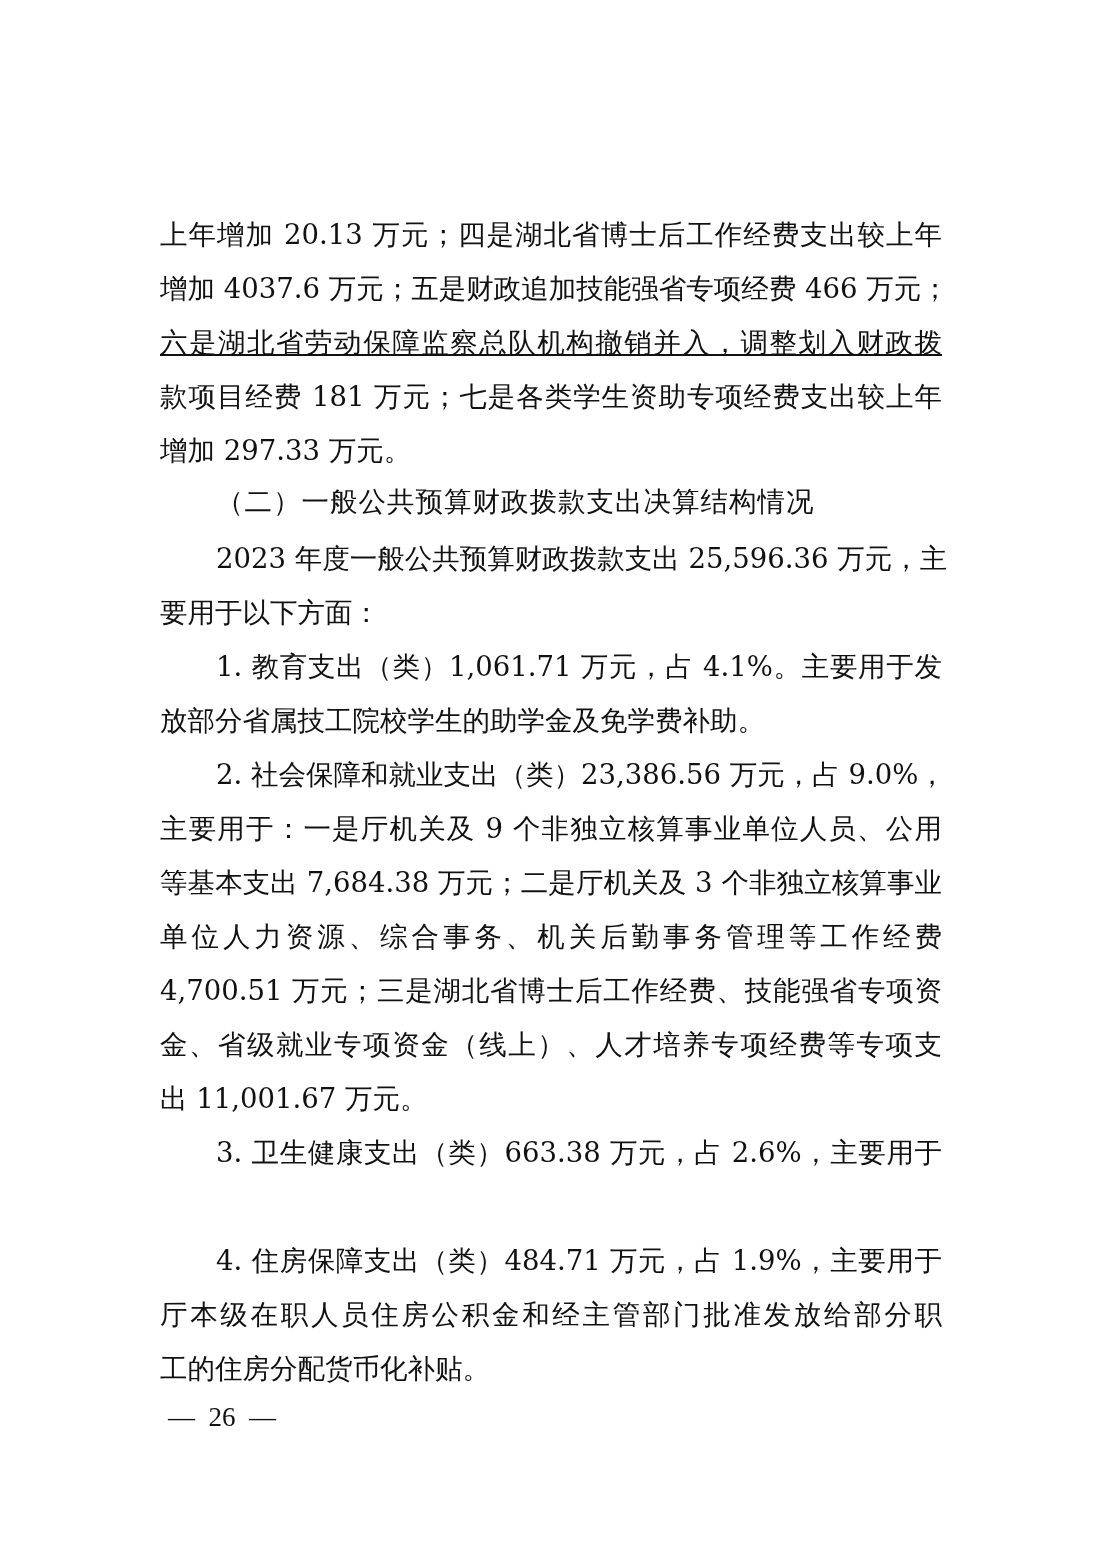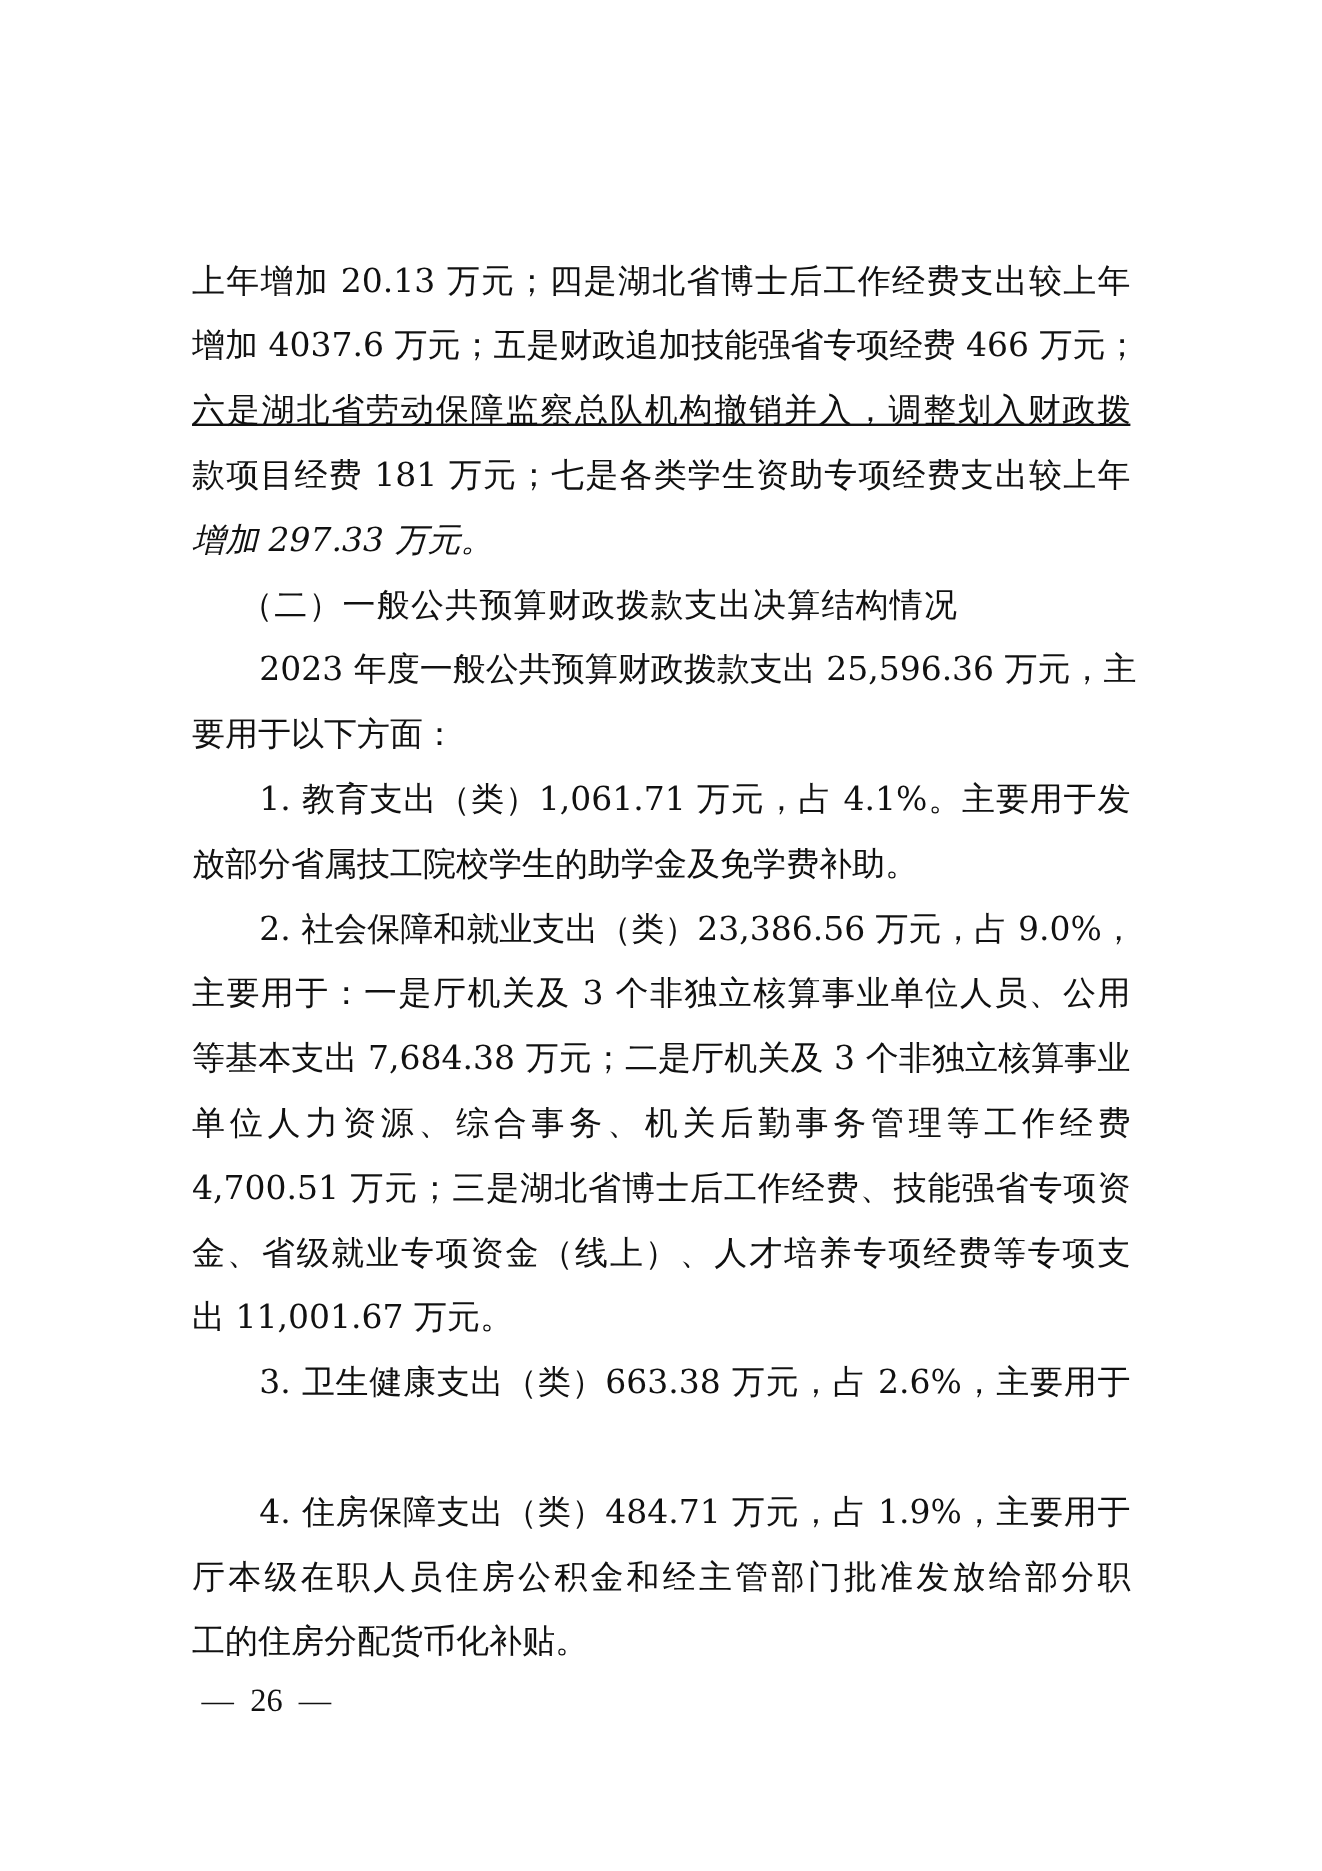--- a/index.html
+++ b/index.html
@@ -35,56 +35,57 @@
       letter-spacing: 0;
     }
     .line.last {
       text-align-last: left;
     }
     .line.indent {
       left: 216px;
       width: 726px;
     }
     .line.heading {
-      left: 200px;
+      left: 216px;
       width: auto;
       text-align-last: left;
       letter-spacing: 1px;
+      font-family: Liberation Mono, monospace;
     }
     .page-number {
       position: absolute;
       left: 168px;
       top: 1397px;
       font-family: "Liberation Serif", "DejaVu Serif", serif;
       font-size: 27px;
       line-height: 40px;
       white-space: pre;
     }
   </style>
 </head>
 <body>
 
 <div class="page">
 
   <div class="line" style="top:207px;">上年增加 20.13 万元；四是湖北省博士后工作经费支出较上年</div>
   <div class="line" style="top:261px;">增加 4037.6 万元；五是财政追加技能强省专项经费 466 万元；</div>
   <div class="line" style="top:315px;text-decoration:underline;">六是湖北省劳动保障监察总队机构撤销并入，调整划入财政拨</div>
   <div class="line" style="top:369px;">款项目经费 181 万元；七是各类学生资助专项经费支出较上年</div>
-  <div class="line last" style="top:423px;font-style:italic;">增加 297.33 万元。</div>
+  <div class="line last" style="top:423px;">增加 297.33 万元。</div>
 
   <div class="line heading" style="top:477px;">（二）一般公共预算财政拨款支出决算结构情况</div>
 
   <div class="line indent" style="top:531px;">2023 年度一般公共预算财政拨款支出 25,596.36 万元，主</div>
   <div class="line last" style="top:585px;">要用于以下方面：</div>
 
   <div class="line indent" style="top:639px;">1. 教育支出（类）1,061.71 万元，占 4.1%。主要用于发</div>
   <div class="line last" style="top:693px;">放部分省属技工院校学生的助学金及免学费补助。</div>
 
   <div class="line indent" style="top:747px;">2. 社会保障和就业支出（类）23,386.56 万元，占 9.0%，</div>
-  <div class="line" style="top:801px;">主要用于：一是厅机关及 3 个非独立核算事业单位人员、公用</div>
+  <div class="line" style="top:801px;">主要用于：一是厅机关及 9 个非独立核算事业单位人员、公用</div>
   <div class="line" style="top:855px;">等基本支出 7,684.38 万元；二是厅机关及 3 个非独立核算事业</div>
   <div class="line" style="top:909px;">单位人力资源、综合事务、机关后勤事务管理等工作经费</div>
   <div class="line" style="top:963px;">4,700.51 万元；三是湖北省博士后工作经费、技能强省专项资</div>
   <div class="line" style="top:1017px;">金、省级就业专项资金（线上）、人才培养专项经费等专项支</div>
   <div class="line last" style="top:1071px;">出 11,001.67 万元。</div>
 
   <div class="line indent" style="top:1125px;">3. 卫生健康支出（类）663.38 万元，占 2.6%，主要用于</div>
 
   <div class="line indent" style="top:1233px;">4. 住房保障支出（类）484.71 万元，占 1.9%，主要用于</div>
   <div class="line" style="top:1287px;">厅本级在职人员住房公积金和经主管部门批准发放给部分职</div>

